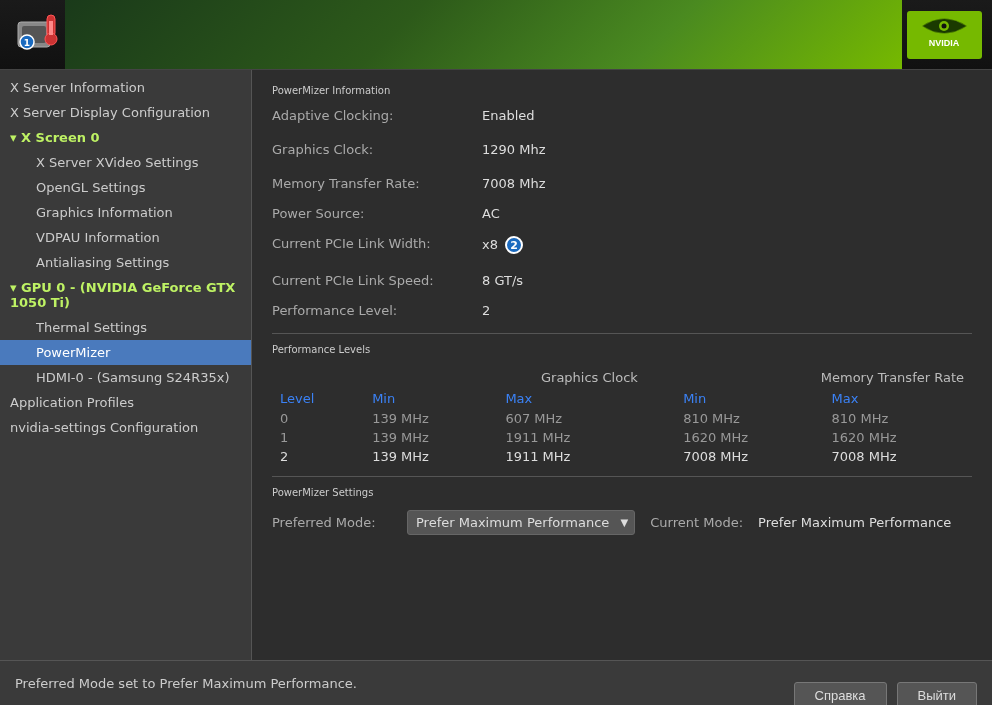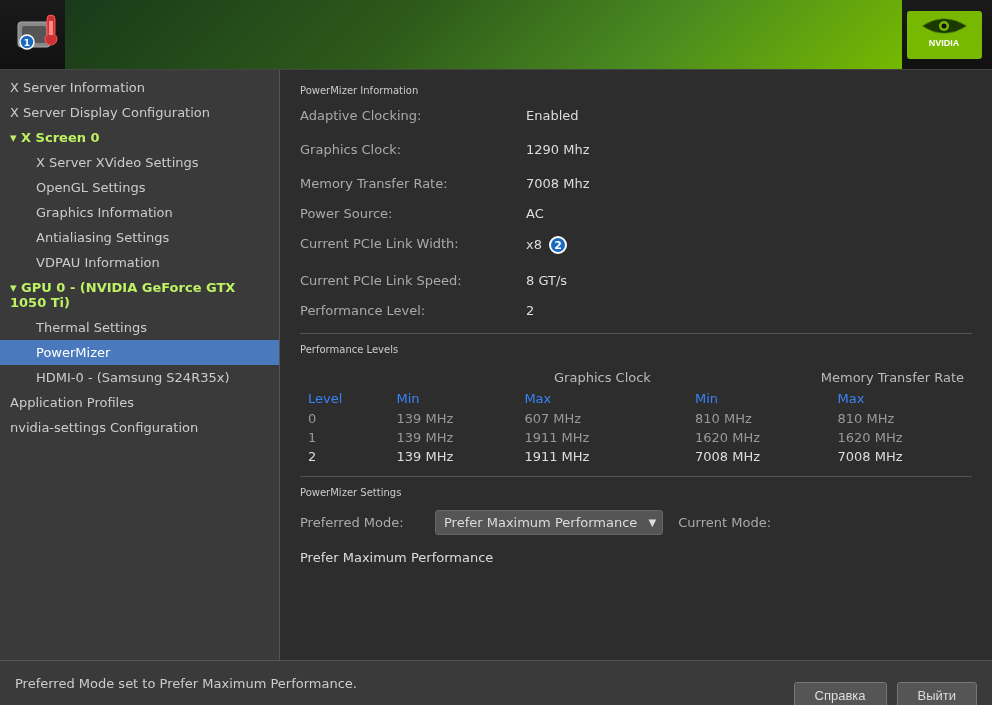--- a/index.html
+++ b/index.html
@@ -36,21 +36,21 @@
 
     
     .main {
       display: flex;
       flex: 1;
       overflow: hidden;
     }
 
     
     .sidebar {
-      width: 280px;
+      width: 252px;
       background: #3a3a3a;
       border-right: 1px solid #555;
       padding: 5px 0;
       overflow-y: auto;
       flex-shrink: 0;
     }
     .sidebar-item {
       padding: 5px 10px;
       cursor: pointer;
       color: #ccc;
@@ -89,21 +89,20 @@
       grid-template-columns: 200px 1fr;
       gap: 19px 10px;
       margin-bottom: 15px;
     }
     .info-label {
       color: #aaa;
       text-align: left;
     }
     .info-value {
       color: #ddd;
-      margin-left: 16px;
     }
 
     .divider {
       border: none;
       border-top: 1px solid #555;
       margin: 10px 0;
     }
 
     
     .perf-table {
@@ -272,22 +271,22 @@
 
 <div class="main">
 
   <div class="sidebar">
     <div class="sidebar-item">X Server Information</div>
     <div class="sidebar-item">X Server Display Configuration</div>
     <div class="sidebar-item section-header">▾ X Screen 0</div>
     <div class="sidebar-item indent-1">X Server XVideo Settings</div>
     <div class="sidebar-item indent-1">OpenGL Settings</div>
     <div class="sidebar-item indent-1">Graphics Information</div>
+    <div class="sidebar-item indent-1">VDPAU Information</div>
     <div class="sidebar-item indent-1">Antialiasing Settings</div>
-    <div class="sidebar-item indent-1">VDPAU Information</div>
     <div class="sidebar-item section-header">▾ GPU 0 - (NVIDIA GeForce GTX 1050 Ti)</div>
     <div class="sidebar-item indent-1">Thermal Settings</div>
     <div class="sidebar-item indent-1 active">PowerMizer</div>
     <div class="sidebar-item indent-1">HDMI-0 - (Samsung S24R35x)</div>
     <div class="sidebar-item">Application Profiles</div>
     <div class="sidebar-item">nvidia-settings Configuration</div>
   </div>
 
   <div class="content">
 

